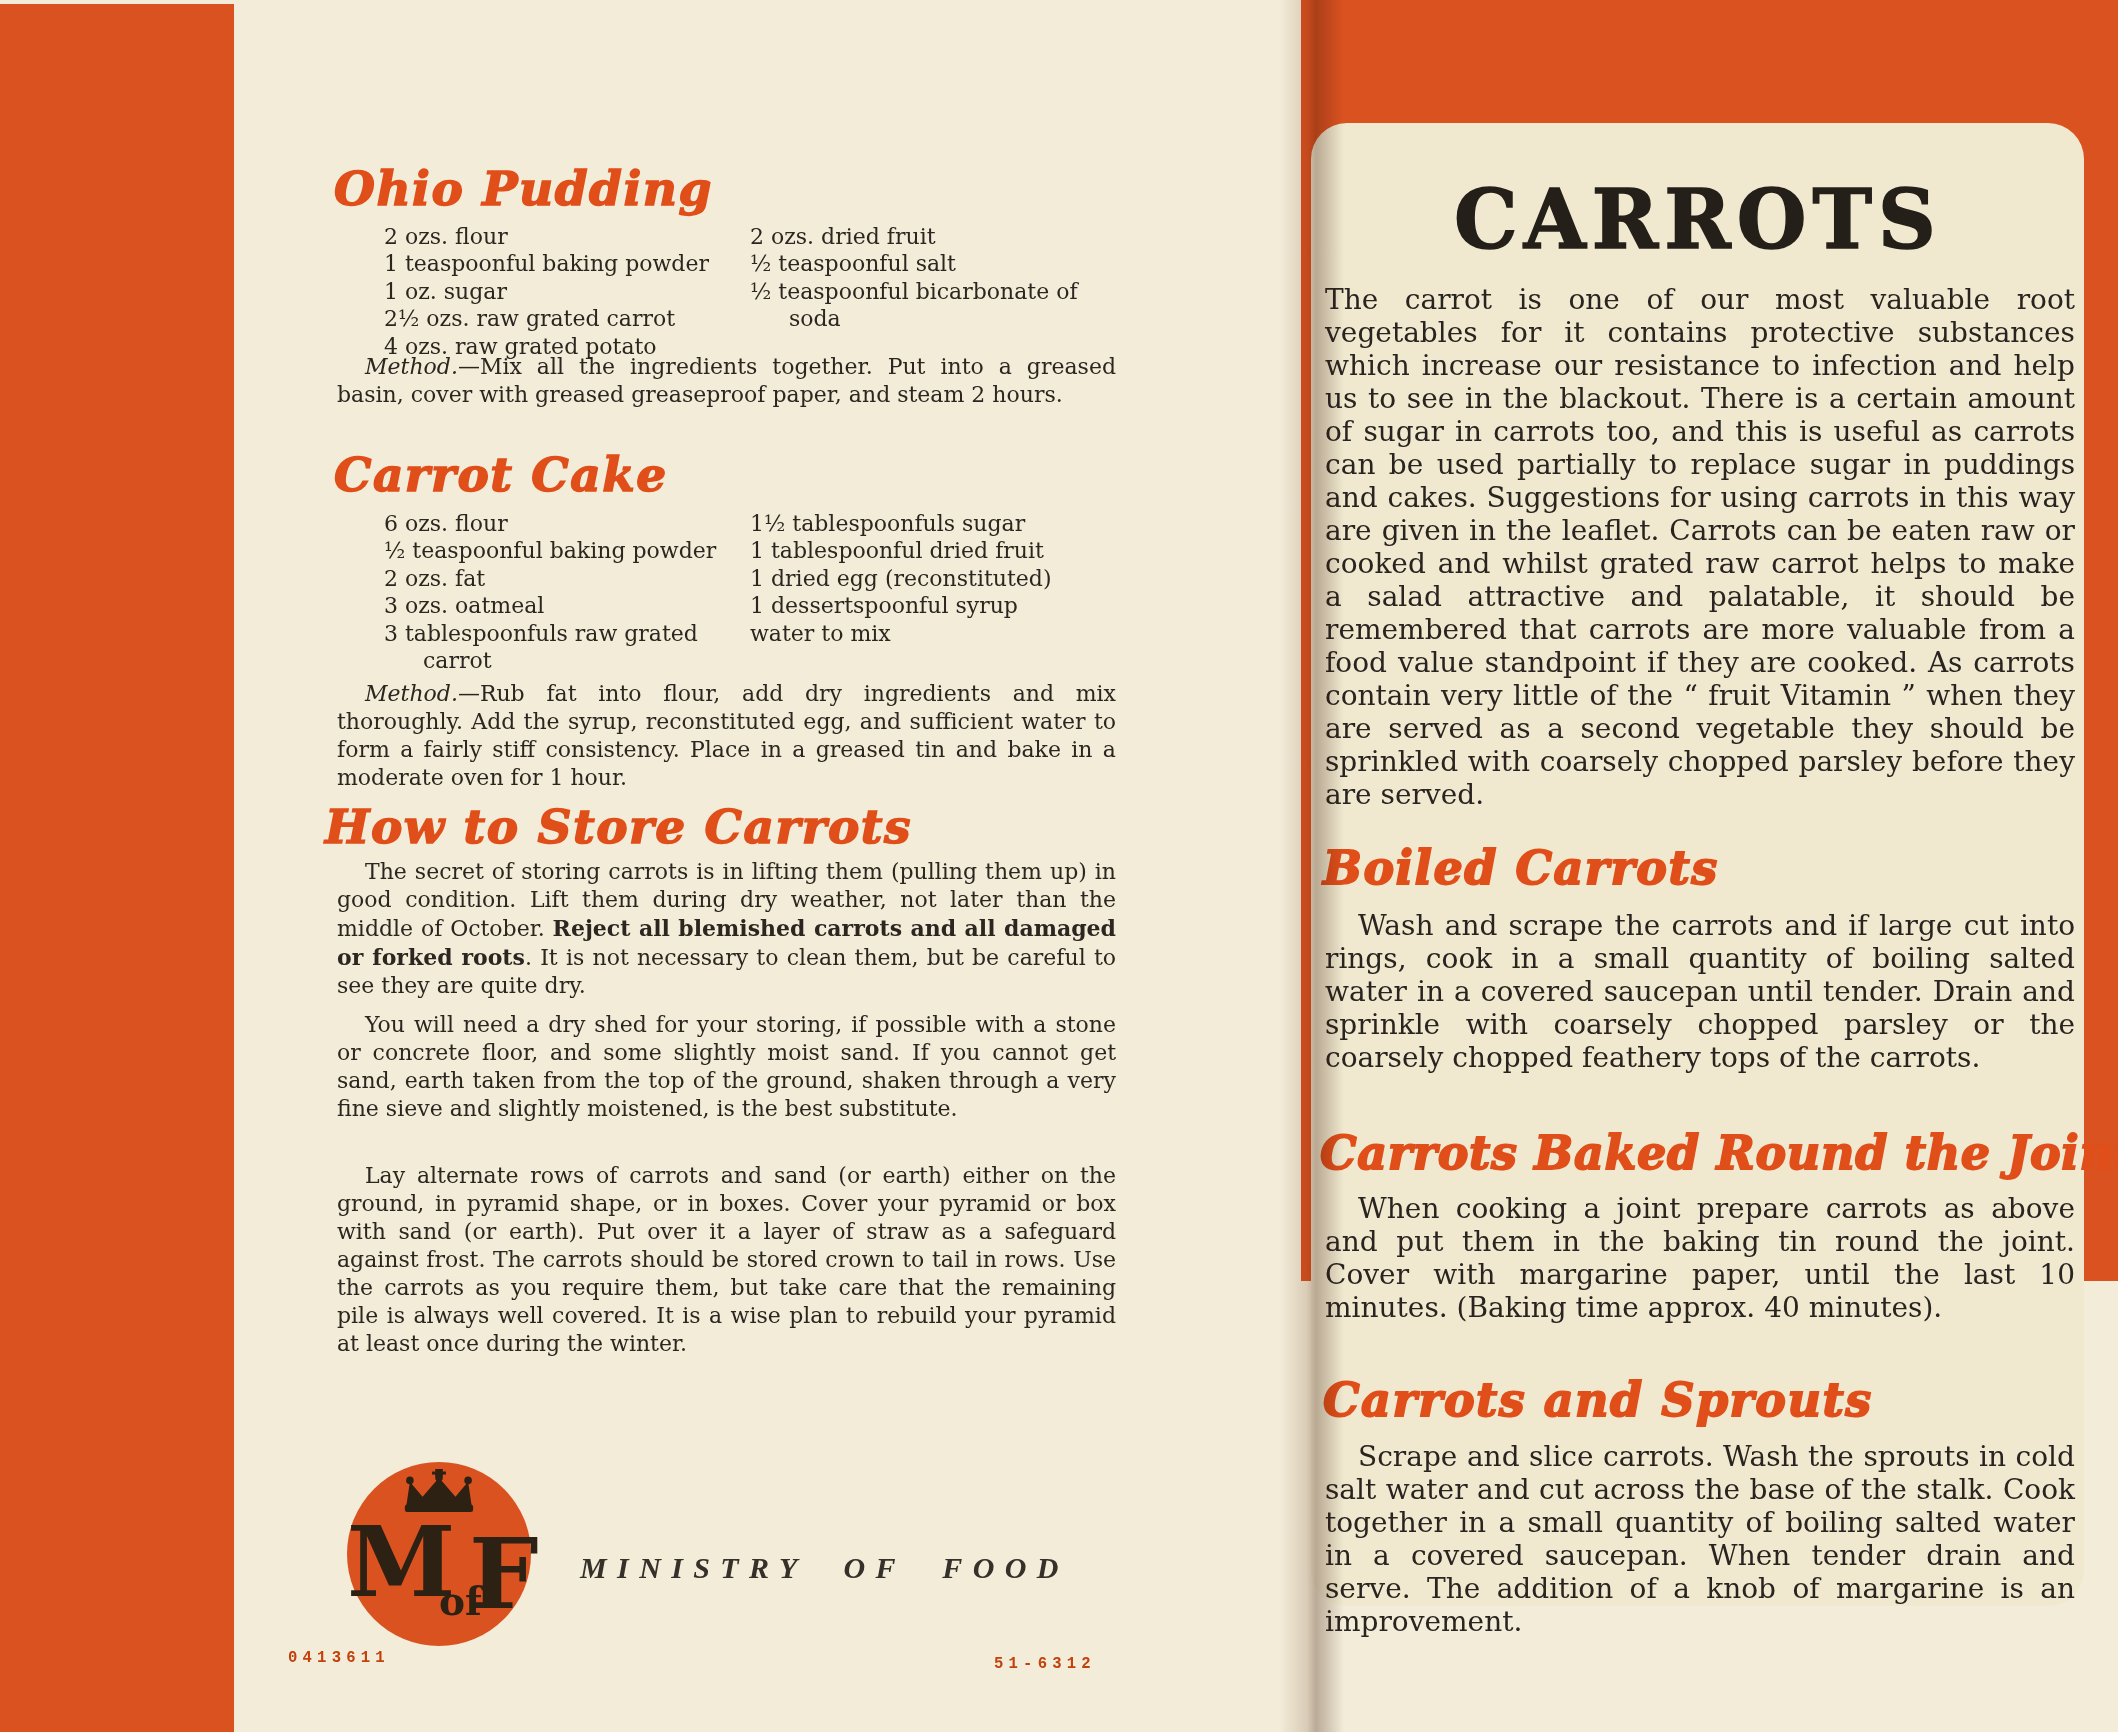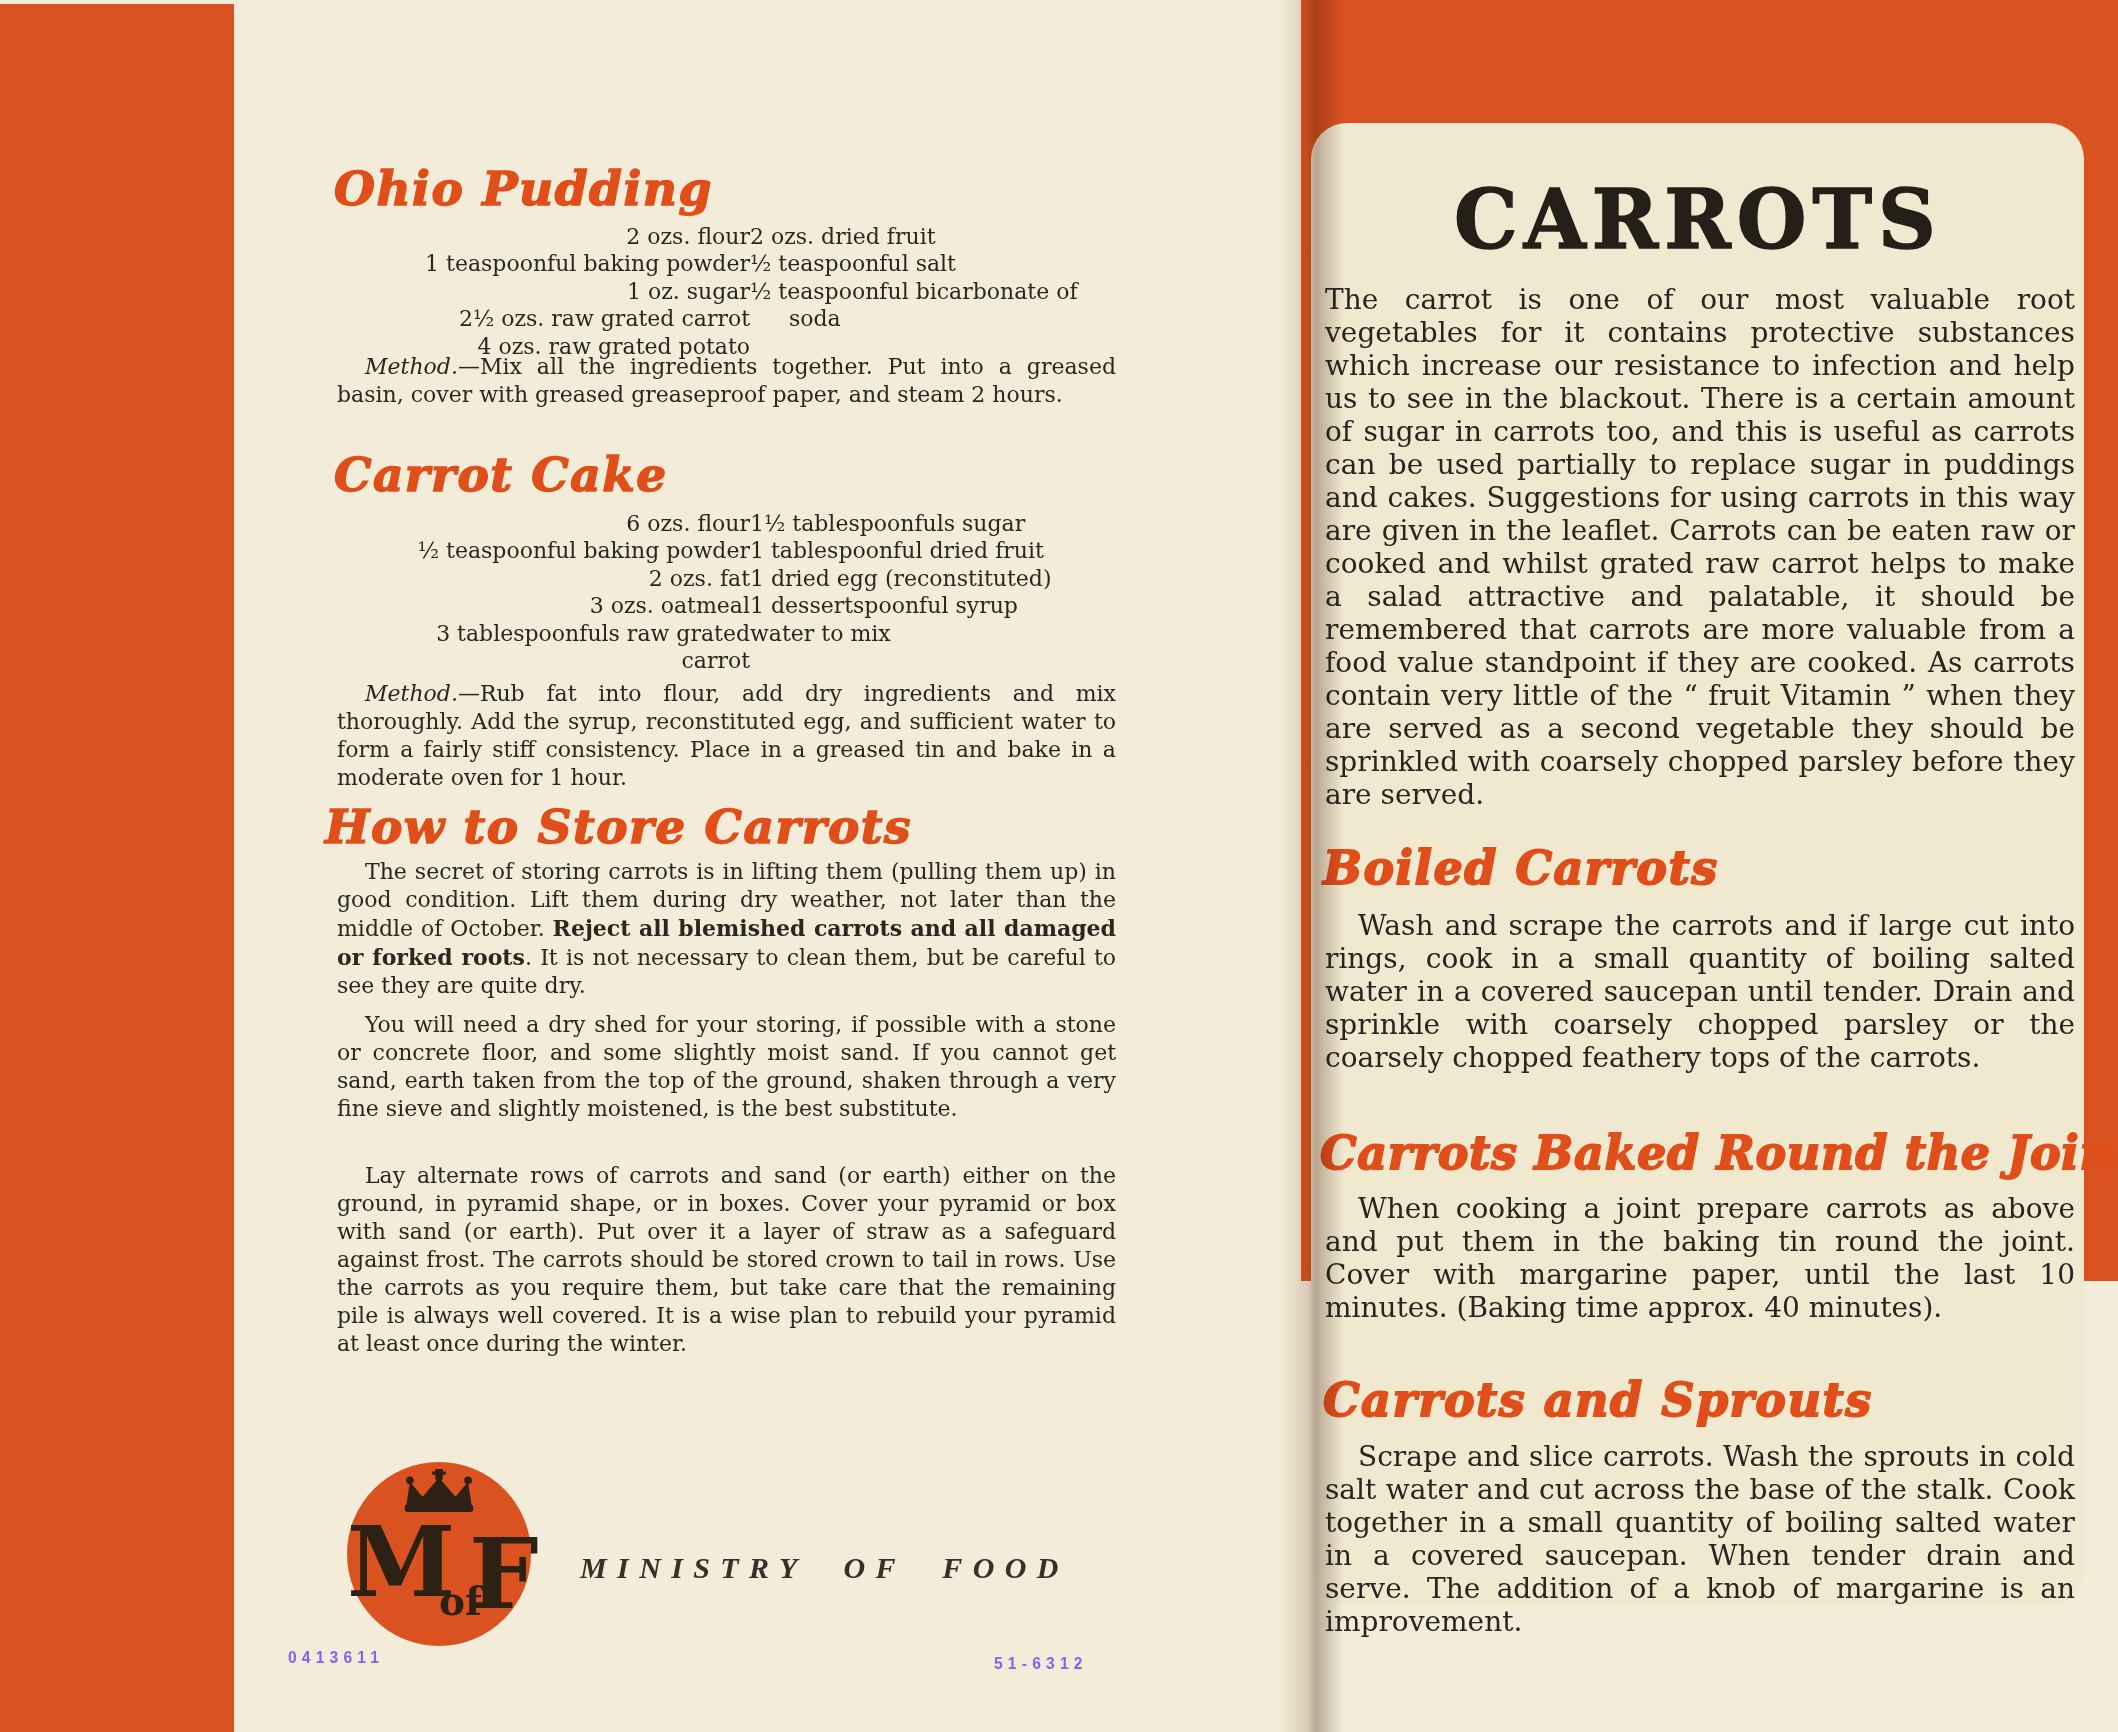--- a/index.html
+++ b/index.html
@@ -21,41 +21,41 @@
     position:absolute;
     font-family:"DejaVu Serif",serif;font-weight:bold;font-style:italic;
     color:var(--orange-head);
     -webkit-text-stroke:1.5px var(--orange-head);
     letter-spacing:1.5px;white-space:nowrap;
   }
   .left-page .script-head{font-size:47px;}
   .ing{position:absolute;display:flex;font-size:22px;line-height:27.4px;color:var(--ink);}
   .ing ul{list-style:none;}
   .ing li{padding-left:39px;text-indent:-39px;}
-  .ohio-ing .c1,.cc-ing .c1{width:366px;text-align:right;}
+  .ohio-ing .c1,.cc-ing .c1{width:366px;}
   .ohio-ing .c2,.cc-ing .c2{width:360px;}
   .method,.para{
     position:absolute;font-size:22px;line-height:28px;color:var(--ink);
     text-align:justify;text-indent:28px;width:779px;
   }
   .method i{font-style:italic;}
   .para .b{font-weight:bold;}
   
   .logo{position:absolute;left:347px;top:1458px;width:184px;height:184px;border-radius:50%;background:var(--orange);}
   .logo svg{position:absolute;left:50%;top:7.4px;transform:translateX(-50%);}
   .mof{position:absolute;left:0;top:42px;width:100%;text-align:center;color:var(--logo-ink);font-family:"DejaVu Serif",serif;font-weight:bold;white-space:nowrap;}
   .mof .m{font-size:98px;letter-spacing:-4.4px;}
   .mof .of{font-size:39px;position:relative;left:-12px;top:19px;}
   .mof .f{font-size:98px;position:relative;left:-25px;top:12px;}
   .ministry{
     position:absolute;left:580px;top:1547px;
     font-family:"Liberation Serif","DejaVu Serif",serif;font-weight:bold;font-style:italic;
     font-size:30px;letter-spacing:10.4px;word-spacing:19px;color:#35302a;white-space:nowrap;
   }
-  .code{position:absolute;font-family:Liberation Sans, sans-serif;font-weight:bold;font-size:15.6px;letter-spacing:5.2px;color:#8b5cf6;white-space:nowrap;}
+  .code{position:absolute;font-family:Liberation Mono, monospace;font-weight:bold;font-size:15.6px;letter-spacing:5.2px;color:#c2410c;white-space:nowrap;}
   .code-l{left:288px;top:1645px;}
   .code-r{left:994px;top:1651px;}
 
   
   .right-page{position:absolute;left:1301px;top:0;width:817px;height:1281px;background:var(--orange);}
   .cream-panel{position:absolute;left:10.4px;top:123px;width:773px;height:1483px;background:var(--cream-right);border-radius:36px;}
   .carrots-title{
     position:absolute;left:10.4px;top:172px;width:773px;text-align:center;
     font-family:"DejaVu Serif",serif;font-weight:bold;font-size:80px;letter-spacing:6px;
     color:#241F19;-webkit-text-stroke:1.5px #241F19;transform:scaleY(1.04);

